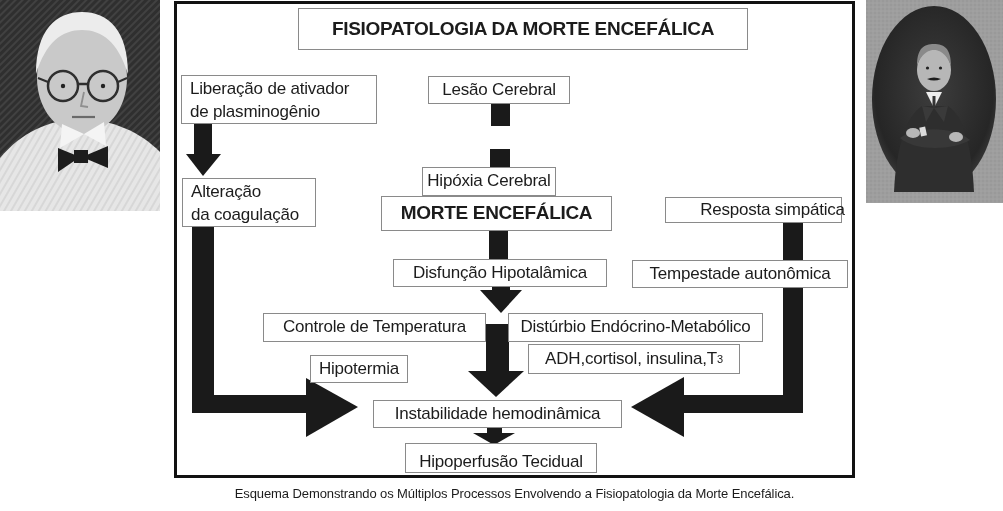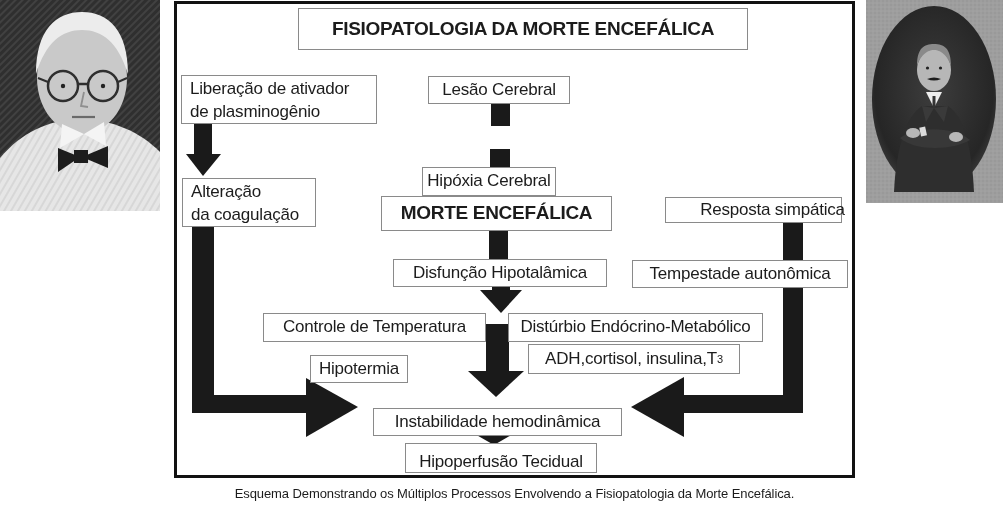--- a/index.html
+++ b/index.html
@@ -192,21 +192,21 @@
 
   <div class="box" style="left:310px;top:355px;width:98px;height:28px;">
     <span>Hipotermia</span>
   </div>
 
   <div class="box" style="left:528px;top:344px;width:212px;height:30px;">
     <span>ADH,cortisol, insulina,T</span>
       <sub>3</sub>
   </div>
 
-  <div class="box" style="left:373px;top:400px;width:249px;height:28px;margin-top:8px;">
+  <div class="box" style="left:373px;top:400px;width:249px;height:28px;">
     <span>Instabilidade hemodinâmica</span>
   </div>
 
   <div class="box" style="left:405px;top:443px;width:192px;height:30px;align-items:flex-end;">
     <span>Hipoperfusão Tecidual</span>
   </div>
 
   <div id="figure-caption">Esquema Demonstrando os Múltiplos Processos Envolvendo a Fisiopatologia da Morte Encefálica.</div>
 
 </div>

